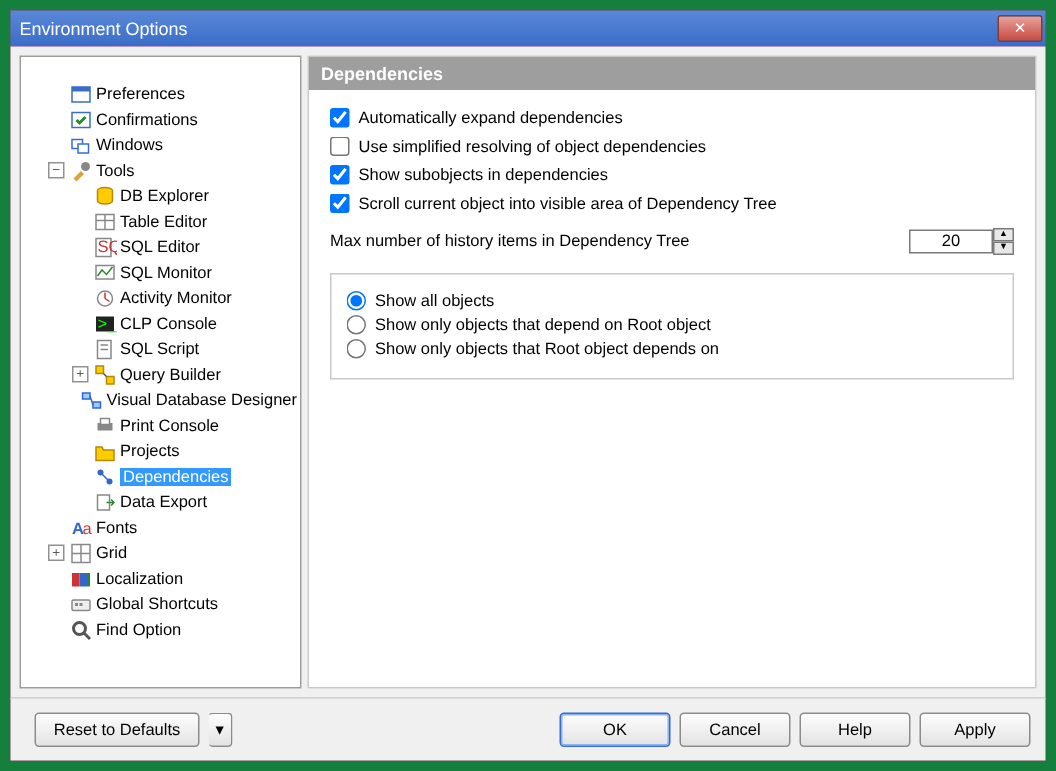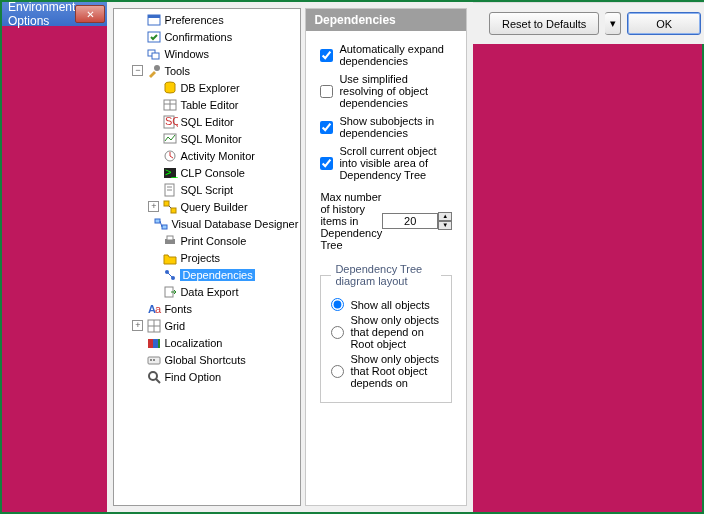--- a/index.html
+++ b/index.html
@@ -1,22 +1,22 @@
 <!DOCTYPE html>
 <html><head>
 <meta charset="utf-8">
 <style>
 * { box-sizing: border-box; margin: 0; padding: 0; font-family: "Segoe UI", Tahoma, sans-serif; font-size: 11px; }
 body { background: #d4d0c8; width: 704px; height: 514px; overflow: hidden; }
-.window { width: 100%; height: 100%; background: #be185d; border: 2px solid #15803d; display: flex; flex-direction: row; }
+.window { width: 100%; height: 100%; background: #be185d; border: 7px solid #15803d; display: flex; flex-direction: column; }
 .titlebar { height: 24px; background: linear-gradient(#5a88d8, #3a6dc8); display: flex; align-items: center; padding: 0 2px 0 6px; color: #fff; }
 .titlebar .title { flex: 1; font-size: 12px; }
 .titlebar .close { width: 30px; height: 18px; background: linear-gradient(#e6a29a,#c94b3f); border: 1px solid #8b3a32; border-radius: 2px; display: flex; align-items: center; justify-content: center; color: #fff; font-size: 10px; cursor: pointer; }
 .body { flex: 1; display: flex; padding: 6px; gap: 4px; background: #f0f0f0; }
-.tree-pane { width: 188px; background: #fff; border: 1px solid #9c9c9c; overflow: auto; padding: 2px 0; }
+.tree-pane { width: 188px; background: #fff; border: 1px solid #9c9c9c; overflow: auto; padding: 16px 0; }
 .content-pane { flex: 1; background: #fff; border: 1px solid #c8c8c8; display: flex; flex-direction: column; }
 .content-header { background: #9e9e9e; color: #fff; font-weight: bold; padding: 4px 8px; font-size: 12px; }
 .content-body { padding: 12px 14px; display: flex; flex-direction: column; gap: 6px; }
 .chk-row { display: flex; align-items: center; gap: 6px; }
 .chk-row input { width: 13px; height: 13px; }
 .num-row { display: flex; align-items: center; margin-top: 4px; }
 .num-row .lbl { flex: 1; }
 .num-row input { width: 56px; border: 1px solid #7a7a7a; padding: 1px 2px; text-align: center; }
 .spin { width: 14px; display: flex; flex-direction: column; }
 .spin div { height: 9px; border: 1px solid #7a7a7a; background: #e8e8e8; font-size: 6px; line-height: 6px; text-align: center; cursor: pointer; }
@@ -300,21 +300,20 @@
         <div class="num-row">
           <span class="lbl">Max number of history items in Dependency Tree</span>
           <input type="text" value="20" style="">
           <div class="spin">
             <div>▲</div>
             <div>▼</div>
           </div>
         </div>
 
         <fieldset>
-          <legend>Dependency Tree diagram layout</legend>
           <label class="radio-row">
             <input type="radio" name="layout" checked="" style="">
             <span>Show all objects</span>
           </label>
           <label class="radio-row">
             <input type="radio" name="layout" style="">
             <span>Show only objects that depend on Root object</span>
           </label>
           <label class="radio-row">
             <input type="radio" name="layout" style="">

